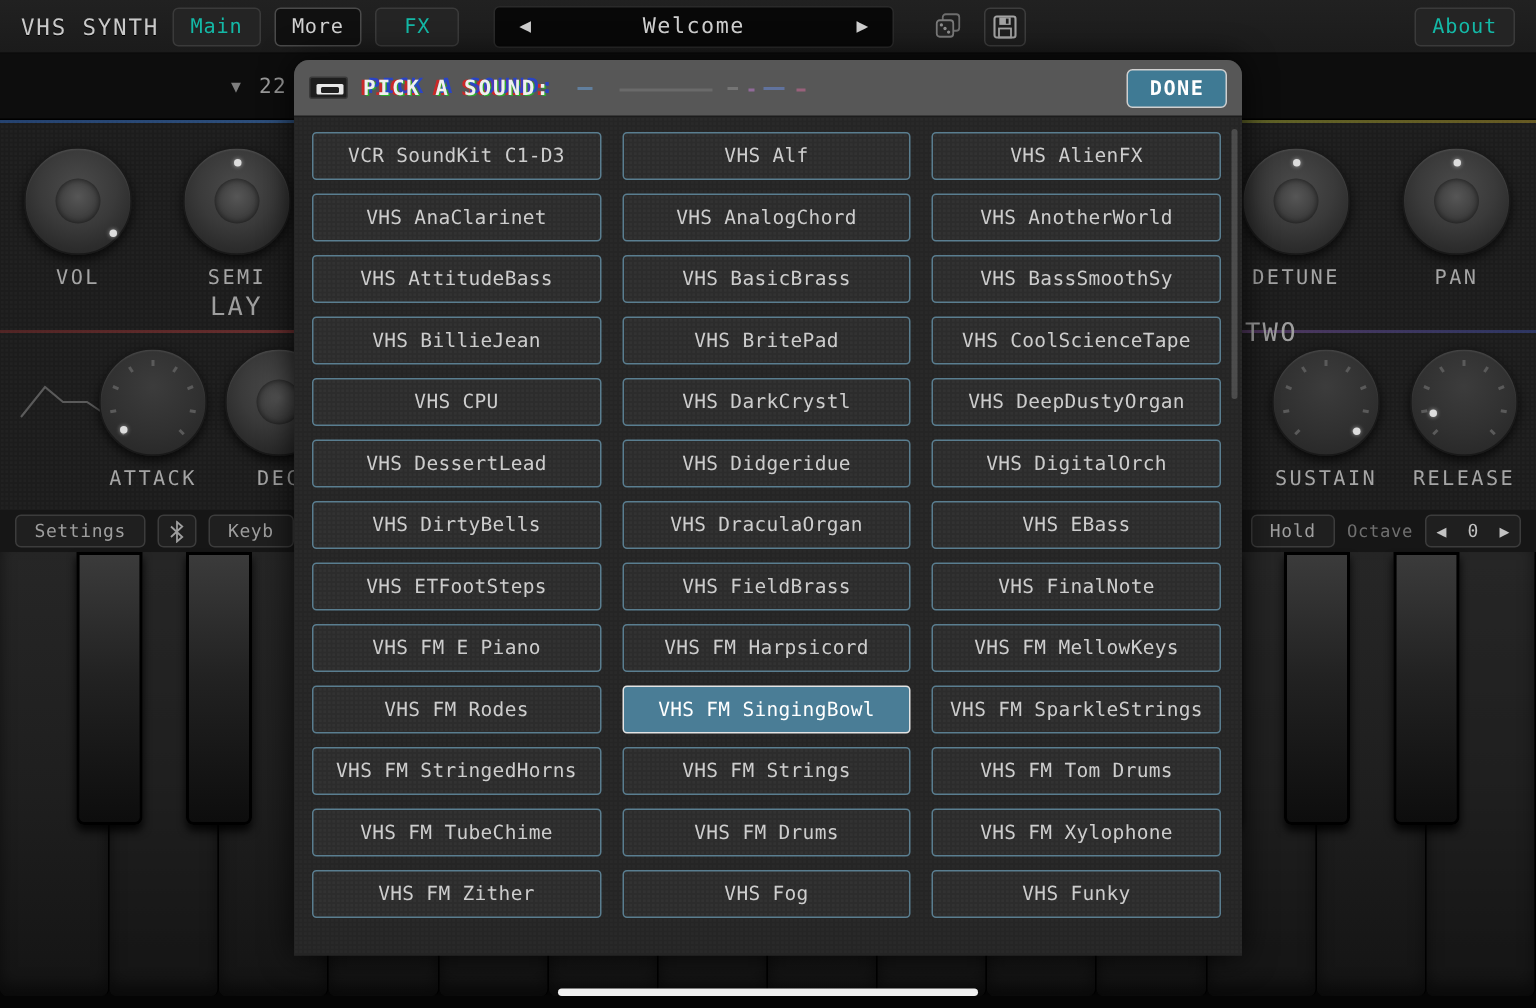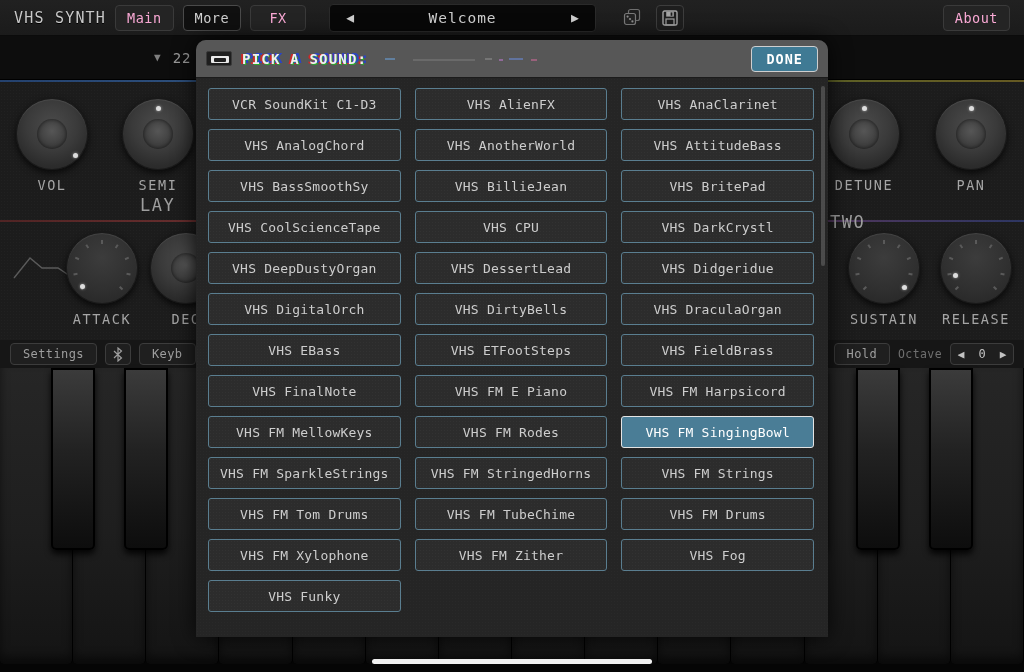--- a/index.html
+++ b/index.html
@@ -18,21 +18,21 @@
     display: flex; align-items: center; padding: 0 14px; gap: 9px;
   }
   .brand {
     color: #c9c9c9; font-size: 15px; letter-spacing: 1.2px;
     text-shadow: 0 1px 0 #000; white-space: nowrap;
   }
   .tbtn {
     height: 26px; min-width: 56px; padding: 0 11px;
     display: flex; align-items: center; justify-content: center;
     border: 1px solid #3a3a3a; border-radius: 4px;
-    background: #242424; color: #f9a8d4; font-size: 13.5px; letter-spacing: .5px;
+    background: #242424; color: #14b8a6; font-size: 13.5px; letter-spacing: .5px;
   }
   .tbtn.active { background: #101010; color: #d2d2d2; border-color: #4a4a4a; }
   .preset-nav {
     flex: 1; height: 28px; margin: 0 14px;
     background: #080808; border: 1px solid #2a2a2a; border-radius: 4px;
     display: flex; align-items: center; justify-content: space-between;
     padding: 0 12px; max-width: 380px;
   }
   .preset-nav .pname { color: #cfcfcf; font-size: 14.5px; letter-spacing: 1px; flex: 1; text-align: center; }
   .navarrow { color: #cfcfcf; font-size: 13px; width: 16px; text-align: center; }
@@ -433,25 +433,27 @@
         <i style="left:108px;top:6px;  width:7px;  background:#8f8f8f;"></i>
         <i style="left:122px;top:7px;  width:4px;  background:#c07ad0;"></i>
         <i style="left:132px;top:6px;  width:14px; background:#6a8ad8;"></i>
         <i style="left:154px;top:7px;  width:6px;  background:#d06a9a;"></i>
       </div>
       <div class="done-btn">DONE</div>
     </div>
     <div class="modal-body">
       <div class="grid" id="preset-grid">
           <div class="pitem">VCR SoundKit C1-D3</div>
+          <div class="pitem">VHS Alf</div>
           <div class="pitem">VHS AlienFX</div>
           <div class="pitem">VHS AnaClarinet</div>
           <div class="pitem">VHS AnalogChord</div>
           <div class="pitem">VHS AnotherWorld</div>
           <div class="pitem">VHS AttitudeBass</div>
+          <div class="pitem">VHS BasicBrass</div>
           <div class="pitem">VHS BassSmoothSy</div>
           <div class="pitem">VHS BillieJean</div>
           <div class="pitem">VHS BritePad</div>
           <div class="pitem">VHS CoolScienceTape</div>
           <div class="pitem">VHS CPU</div>
           <div class="pitem">VHS DarkCrystl</div>
           <div class="pitem">VHS DeepDustyOrgan</div>
           <div class="pitem">VHS DessertLead</div>
           <div class="pitem">VHS Didgeridue</div>
           <div class="pitem">VHS DigitalOrch</div>

